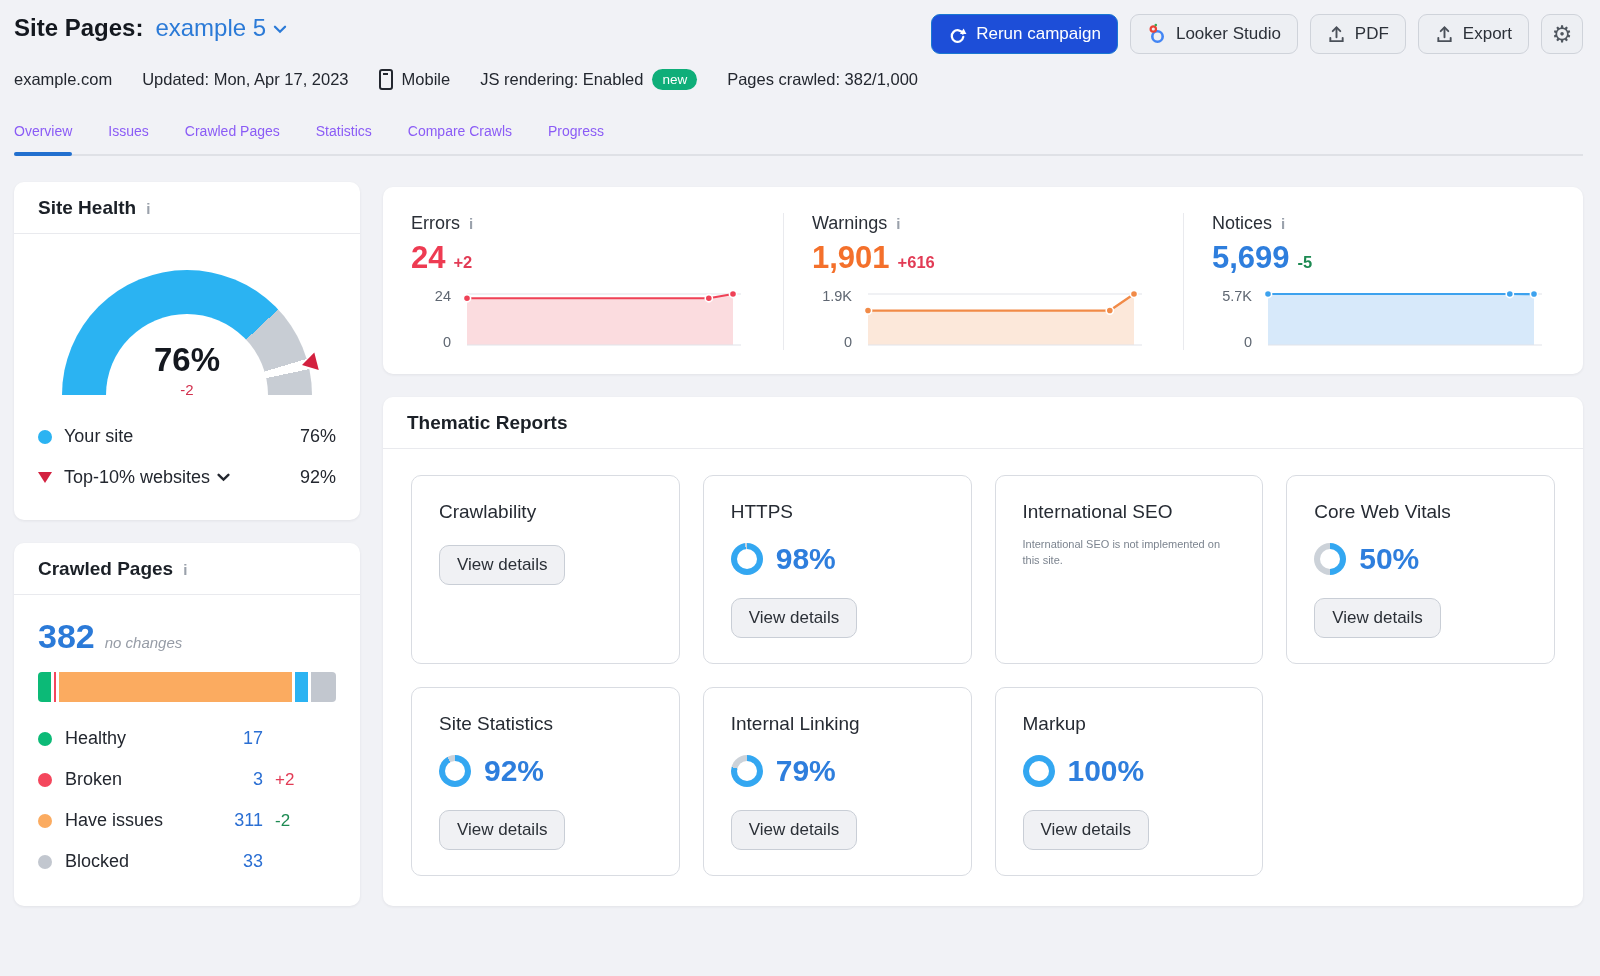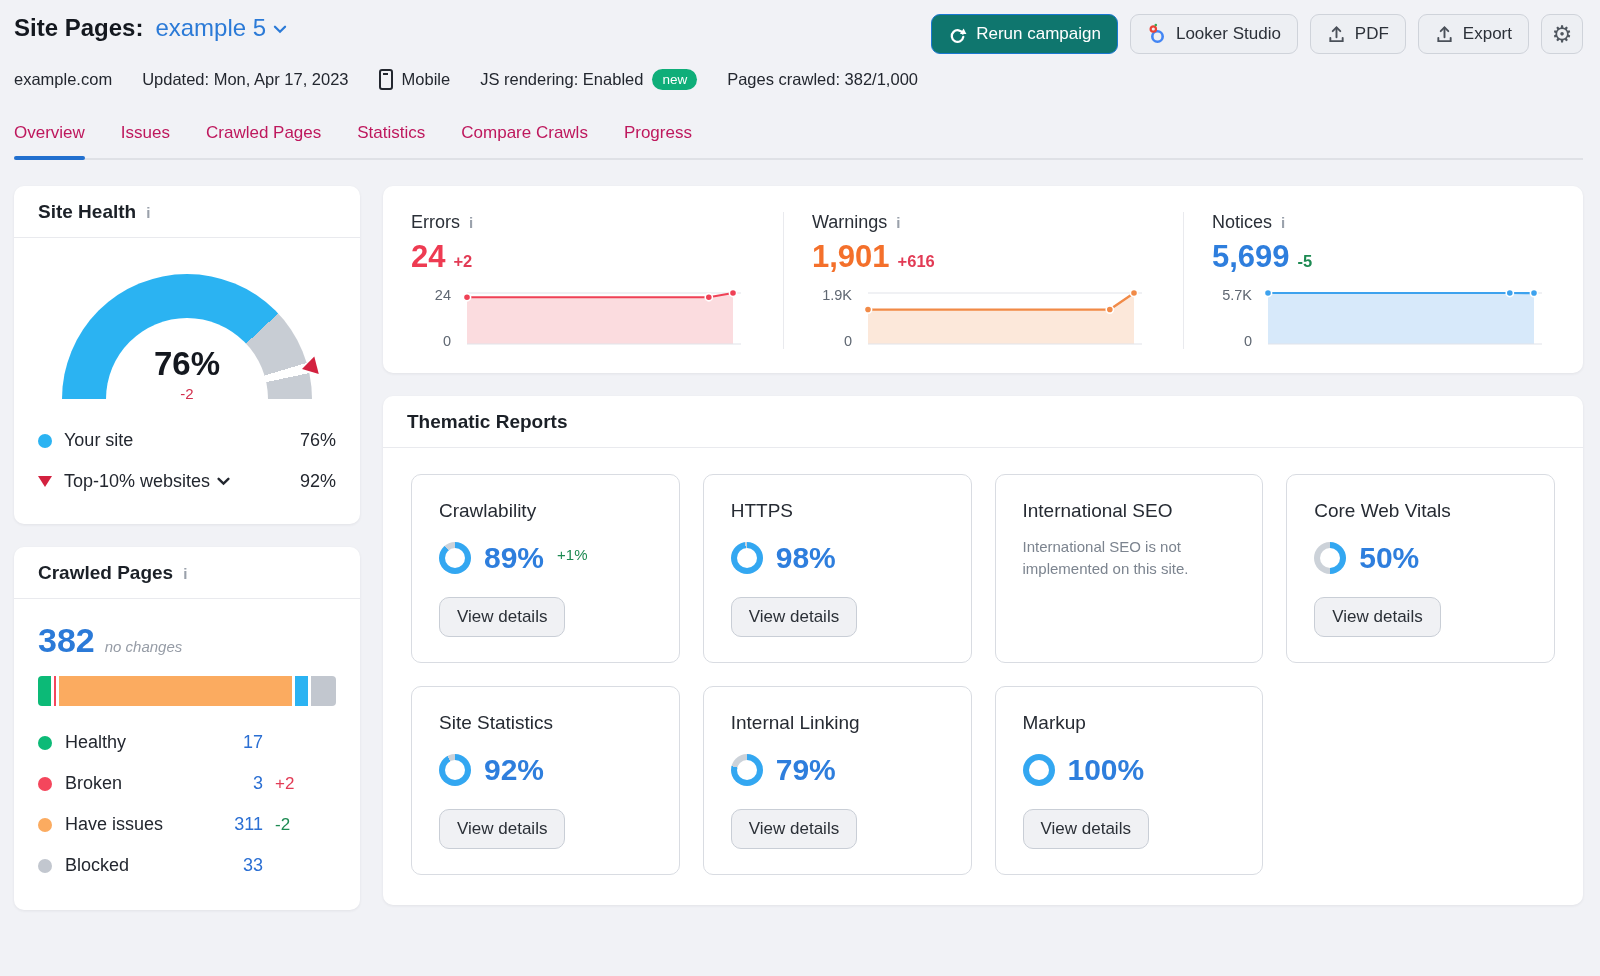--- a/index.html
+++ b/index.html
@@ -12,35 +12,35 @@
   }
   .page { padding:14px 17px 0 14px; }
 
   
   .header-row { display:flex; align-items:flex-start; justify-content:space-between; }
   .title { font-size:24px; font-weight:700; color:#14181f; display:flex; align-items:center; gap:12px; white-space:nowrap; }
   .project-btn { font-size:24px; color:#2b7ad7; display:inline-flex; align-items:center; gap:7px; background:none; border:0; cursor:pointer; font-family:inherit; font-weight:500; }
   .project-btn svg { margin-top:3px; }
   .actions { display:flex; gap:12px; }
   .btn { height:40px; display:inline-flex; align-items:center; gap:9px; padding:0 16px; border-radius:9px; font-size:17px; font-family:inherit; cursor:pointer; white-space:nowrap; }
-  .btn-primary { background:#0f766e; color:#fff; border:1px solid #1a78d2; }
+  .btn-primary { background:#1d4ed8; color:#fff; border:1px solid #1a78d2; }
   .btn-secondary { background:#edeff3; color:#2c3139; border:1px solid #cfd3da; }
   .btn-gear { width:42px; justify-content:center; padding:0; font-size:23px; color:#4f565f; font-family:"DejaVu Sans", sans-serif; }
 
   .meta-row { margin-top:15px; display:flex; align-items:center; gap:30px; font-size:16.5px; color:#23272f; }
   .meta-item { display:flex; align-items:center; gap:9px; }
   .badge-new { background:#0fae79; color:#fff; font-size:13.5px; padding:3px 10px; border-radius:11px; }
 
   
   .tabs { margin-top:27px; display:flex; gap:36px; border-bottom:2px solid #dfe1e6; }
-  .tab { position:relative; padding:6px 0 15px; font-size:17px; color:#be185d; cursor:pointer; white-space:nowrap; }
+  .tab { position:relative; padding:6px 0 15px; font-size:14px; color:#8b5cf6; cursor:pointer; white-space:nowrap; }
   .tab.active::after { content:""; position:absolute; left:0; right:0; bottom:-2px; height:4px; border-radius:3px; background:#2270cf; }
 
   
-  .main { margin-top:26px; display:flex; gap:23px; align-items:flex-start; }
+  .main { margin-top:26px; display:flex; gap:23px; align-items:flex-end; }
   .col-left { width:346px; flex:none; display:flex; flex-direction:column; gap:23px; }
   .col-right { flex:1; display:flex; flex-direction:column; gap:23px; }
   .card { background:#fff; border-radius:10px; box-shadow:0 1px 3px rgba(25,30,45,.07); }
   .card-header { display:flex; align-items:center; gap:10px; padding:15px 24px 14px; border-bottom:1px solid #e9eaee; font-size:19px; font-weight:700; color:#1b2027; }
   .info-i { color:#9aa1ab; font-size:15px; font-weight:700; cursor:pointer; line-height:1; }
 
   
   .sh-body { padding:18px 24px 22px; }
   .gauge-wrap { position:relative; width:290px; height:142px; margin:8px auto 0; overflow:hidden; }
   .gauge-circle { position:absolute; left:20px; top:10px; width:250px; height:250px; border-radius:50%; }
@@ -89,21 +89,21 @@
   .thematic-body { padding:26px 28px 30px; display:grid; grid-template-columns:repeat(4,1fr); gap:23px; }
   .t-card { border:1px solid #d9dce2; border-radius:10px; padding:25px 27px; min-height:186px; background:#fff; }
   .t-title { font-size:19px; color:#262b33; }
   .t-score { margin-top:19px; display:flex; align-items:center; gap:13px; }
   .donut { width:32px; height:32px; border-radius:50%; position:relative; flex:none; }
   .donut::after { content:""; position:absolute; inset:6px; background:#fff; border-radius:50%; }
   .t-pct { font-size:30px; font-weight:700; color:#2e7edd; }
   .t-delta { font-size:15px; color:#1d8a52; align-self:flex-start; margin-top:5px; }
   .t-btn-row { margin-top:22px; }
   .btn-details { padding:9px 17px; background:#f0f1f4; border:1px solid #c9ced6; border-radius:10px; font-size:17px; color:#2b3037; font-family:inherit; cursor:pointer; }
-  .t-desc { margin-top:14px; font-size:15px; color:#7c848f; line-height:1.45; max-width:215px; }
+  .t-desc { margin-top:14px; font-size:11px; color:#7c848f; line-height:1.45; max-width:215px; }
 
   .phone-icon { width:14px; height:21px; border:2px solid #23272f; border-radius:3px; position:relative; display:inline-block; }
   .phone-icon::after { content:""; position:absolute; top:1.5px; left:2.5px; right:2.5px; height:2px; background:#23272f; }
 </style>
 </head>
 <body>
 
 <div class="page">
 
   <div class="header-row">
@@ -341,25 +341,20 @@
       </section>
 
       <section class="card">
         <div class="card-header">
           <span>Thematic Reports</span>
         </div>
         <div class="thematic-body">
 
           <div class="t-card">
             <div class="t-title">Crawlability</div>
-            <div class="t-score">
-              <span class="donut" style="background: conic-gradient(rgb(51, 167, 241) 320.4deg, rgb(204, 210, 217) 320.4deg, rgb(204, 210, 217) 360deg);"></span>
-              <span class="t-pct">89%</span>
-              <span class="t-delta">+1%</span>
-            </div>
             <div class="t-btn-row"><button class="btn-details">View details</button></div>
           </div>
 
           <div class="t-card">
             <div class="t-title">HTTPS</div>
             <div class="t-score">
               <span class="donut" style="background: conic-gradient(rgb(51, 167, 241) 352.8deg, rgb(204, 210, 217) 352.8deg, rgb(204, 210, 217) 360deg);"></span>
               <span class="t-pct">98%</span>
             </div>
             <div class="t-btn-row"><button class="btn-details">View details</button></div>

